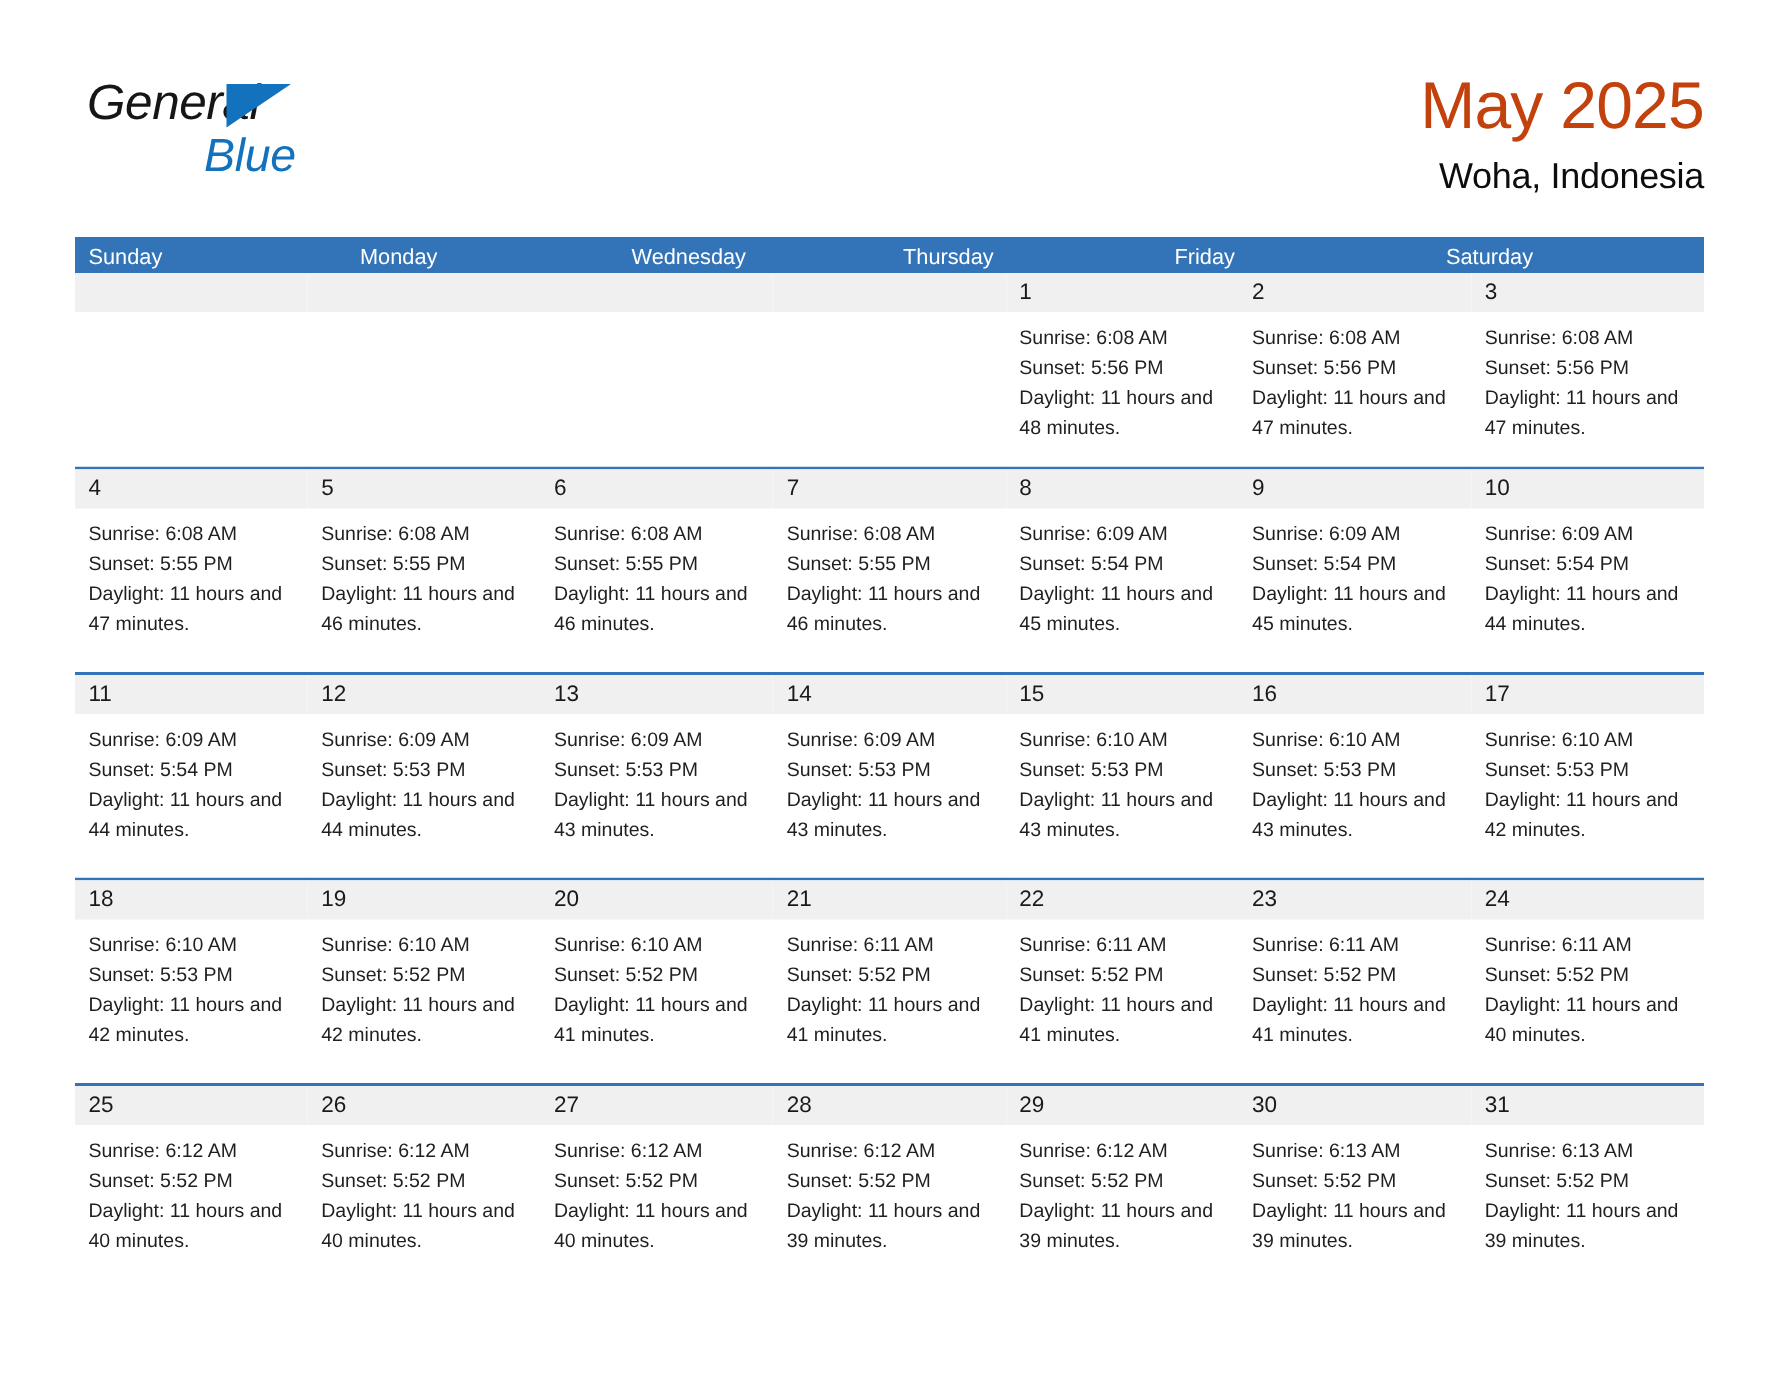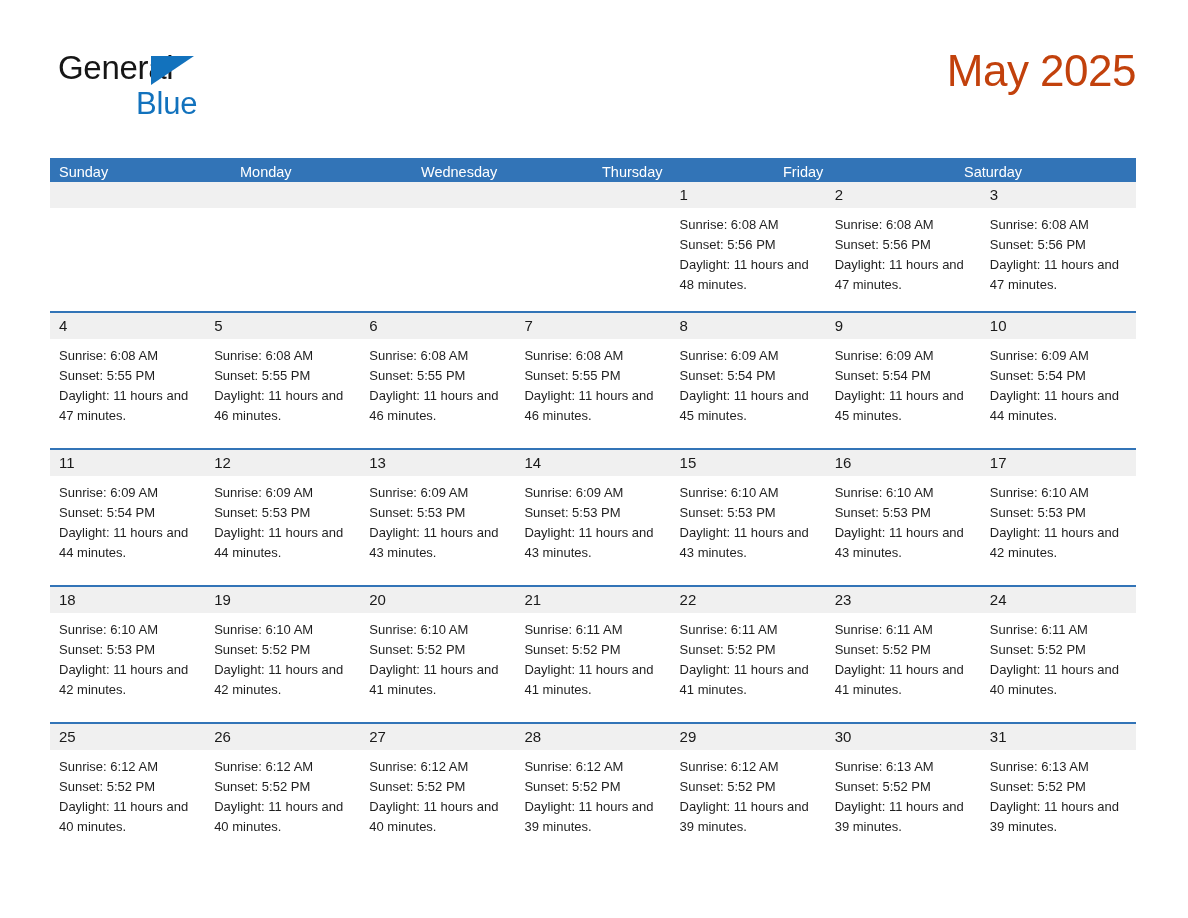--- a/index.html
+++ b/index.html
@@ -25,20 +25,21 @@
     width: 1188px;
     height: 150px;
   }
 
   .brand {
     position: absolute;
     left: 58px;
     top: 48px;
     width: 260px;
     height: 84px;
+    font-style: italic;
   }
   .brand-line1 {
     position: relative;
     height: 40px;
     line-height: 40px;
   }
   .brand-general {
     font-size: 33px;
     letter-spacing: -0.3px;
     color: #161616;
@@ -154,20 +155,21 @@
   <div class="brand">
     <div class="brand-line1">
       <span class="brand-general">General</span>
       <span class="brand-triangle"></span>
     </div>
     <span class="brand-blue">Blue</span>
   </div>
 
   <div class="title-block">
     <div class="month-title">May 2025</div>
+    <div class="location-title">Woha, Indonesia</div>
   </div>
 
 </div>
 
 <div class="calendar">
   <div class="cal-head" id="cal-head">
       <div class="dow">Sunday</div>
       <div class="dow">Monday</div>
       <div class="dow">Wednesday</div>
       <div class="dow">Thursday</div>

